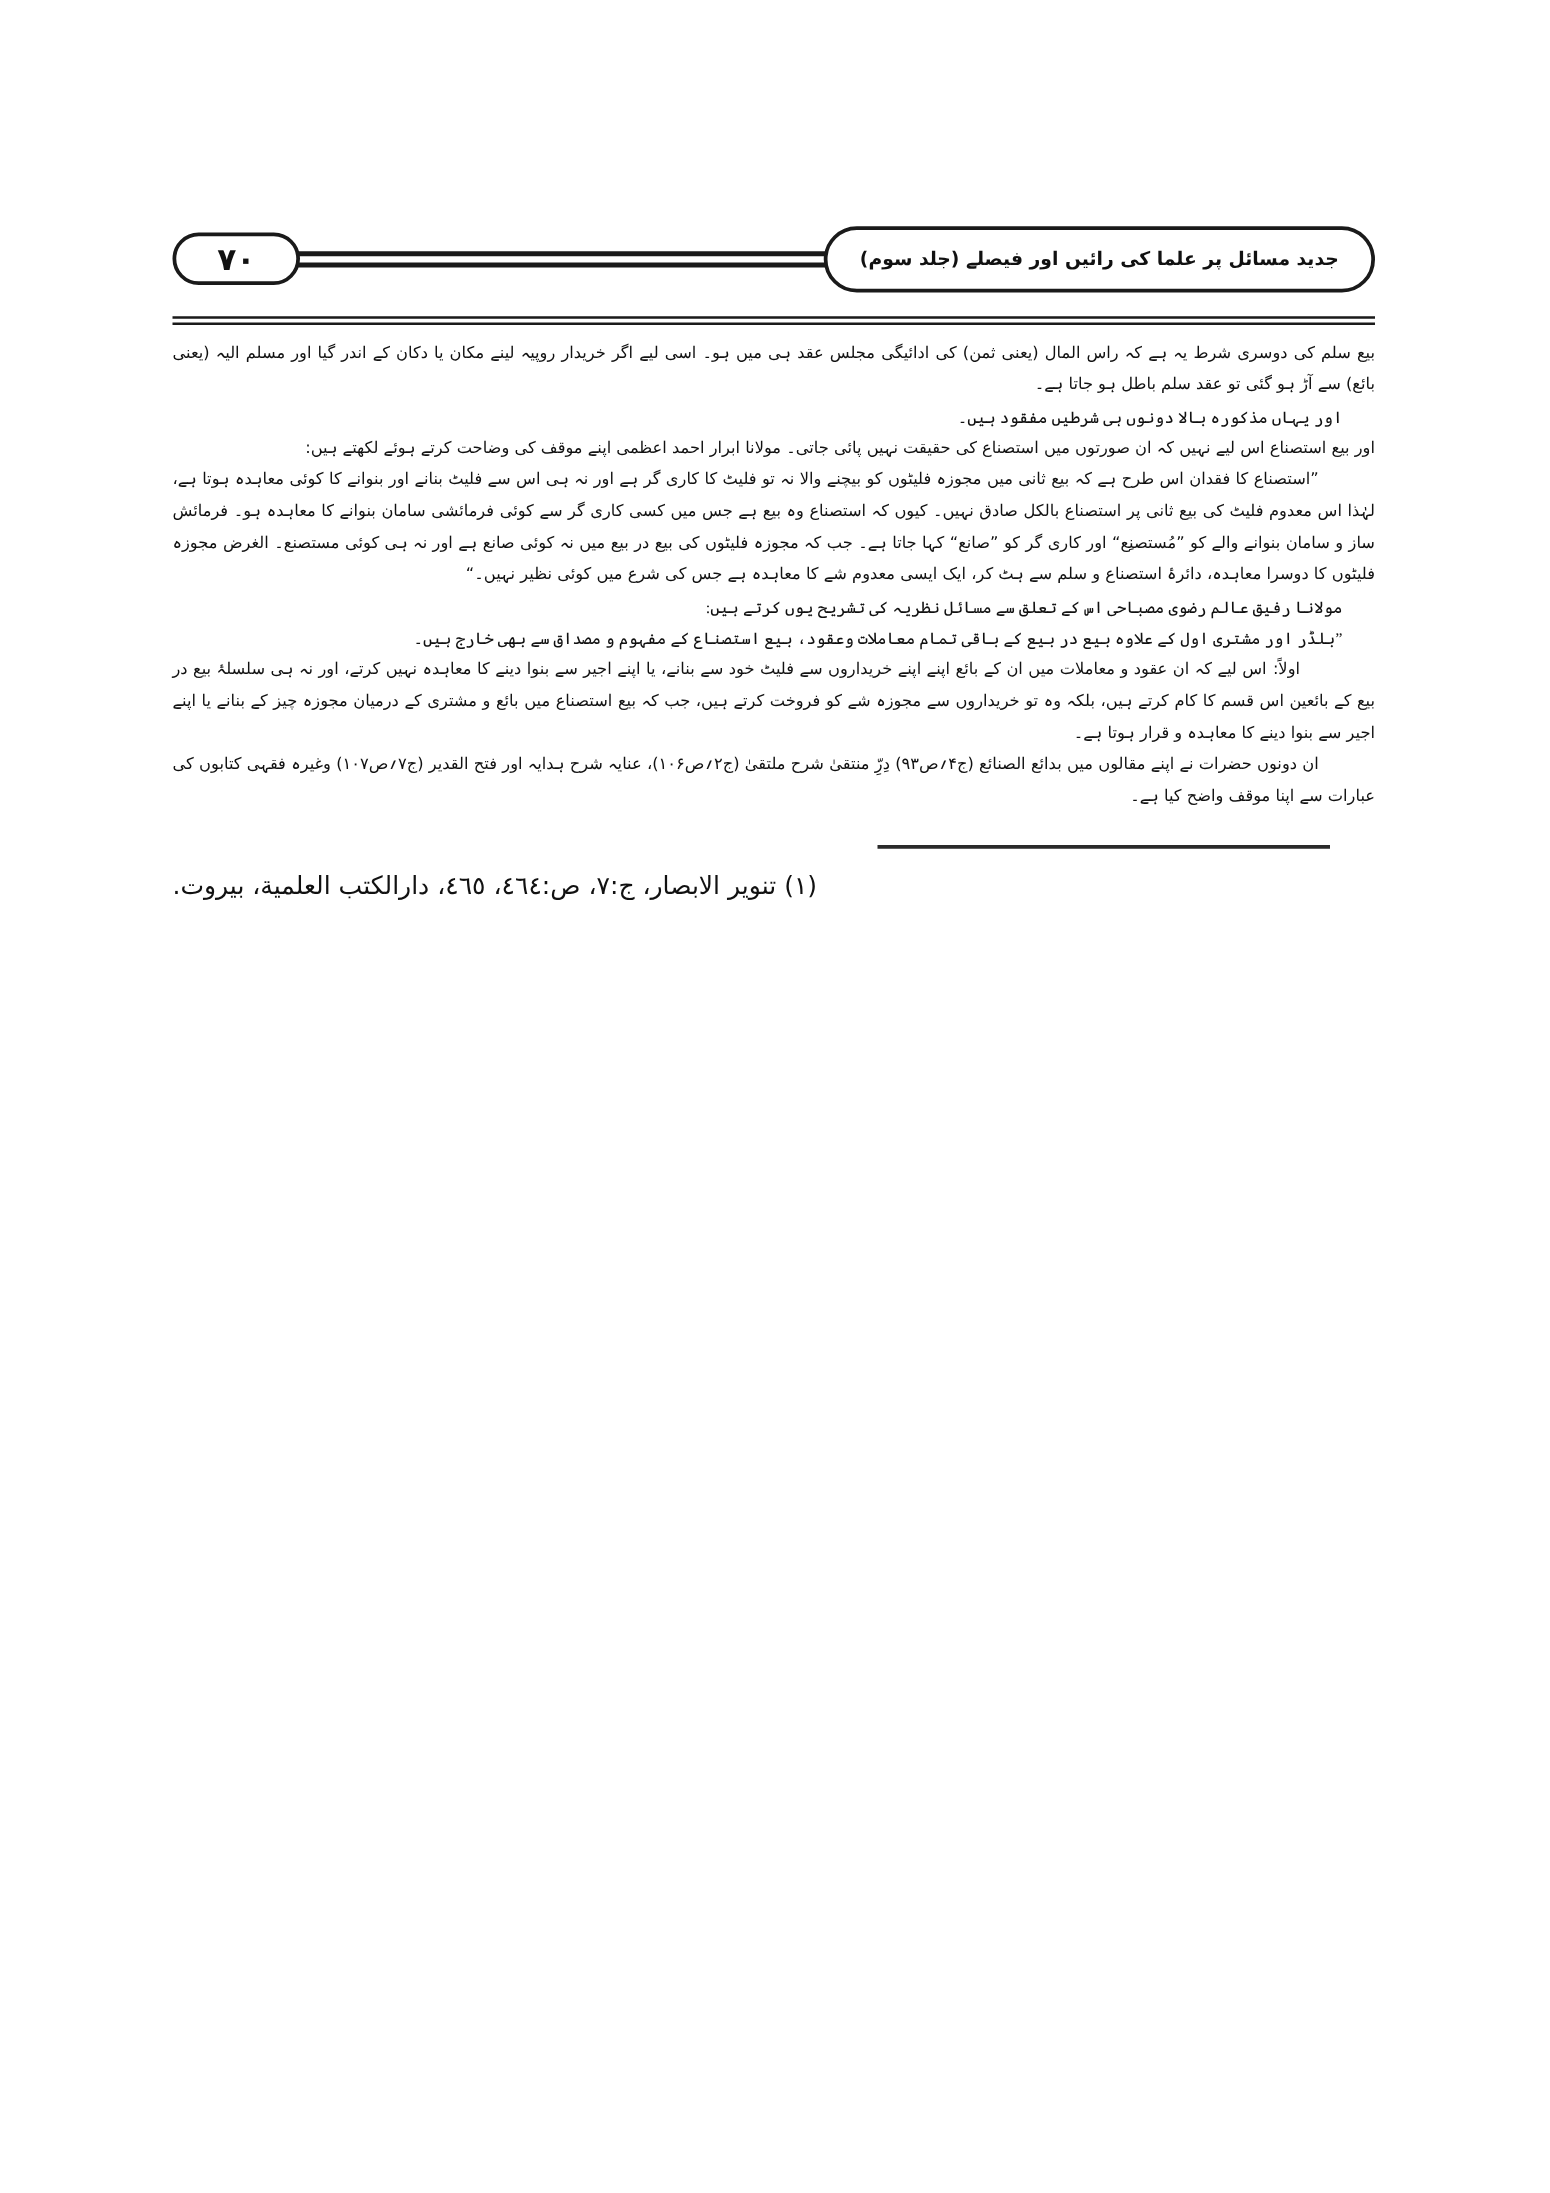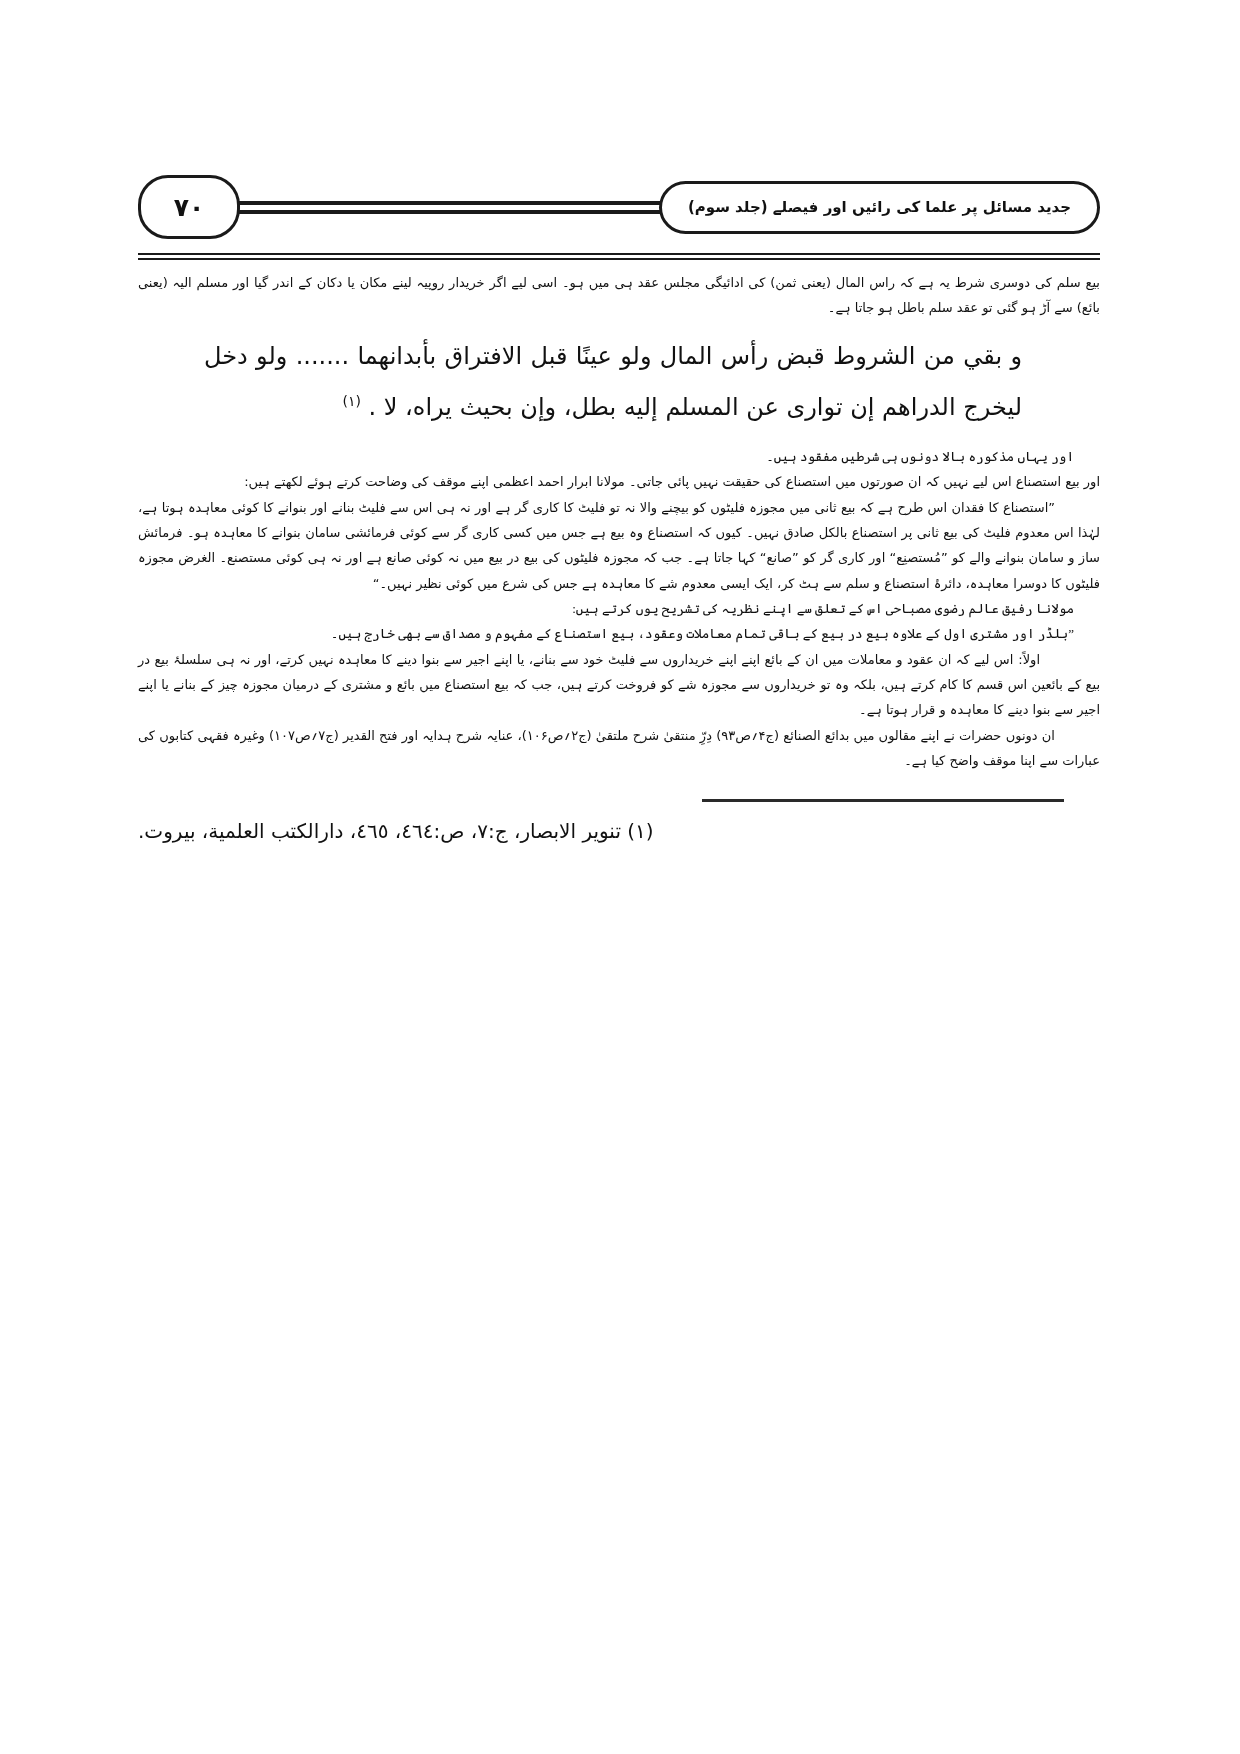--- a/index.html
+++ b/index.html
@@ -34,21 +34,21 @@
   }
   .pill-title{
     height:53px;
     border-radius:36px;
     padding:0 26px;
     font-size:15px;
     font-weight:bold;
     white-space:nowrap;
   }
   .pill-num{
-    height:64px;min-width:102px;
+    height:42px;min-width:102px;
     border-radius:30px;
     font-size:25px;
     font-weight:bold;
     letter-spacing:2px;
   }
   .header-connector{
     flex:1;
     height:13px;
     border-top:4px solid #1a1a1a;
     border-bottom:4px solid #1a1a1a;
@@ -119,29 +119,28 @@
         <span>۷۰</span>
       </div>
     </div>
     <div class="header-underline"></div>
 
     <div class="body-text">
 
       <p class="para">بیع سلم کی دوسری شرط یہ ہے کہ راس المال (یعنی ثمن) کی ادائیگی مجلس عقد ہی میں ہو۔ اسی لیے اگر خریدار روپیہ لینے مکان یا دکان کے اندر گیا اور مسلم الیہ (یعنی بائع) سے آڑ ہو گئی تو عقد سلم باطل ہو جاتا ہے۔</p>
 
 
-      <p class="arabic-quote"><span>و بقي من الشروط قبض رأس المال ولو عينًا قبل الافتراق بأبدانهما ....... ولو دخل ليخرج الدراهم إن توارى عن المسلم إليه بطل، وإن بحيث يراه، لا .</span> <span class="fn-sup">(١)</span></p>
 
       <p class="para indent-sm">اور یہاں مذکورہ بالا دونوں ہی شرطیں مفقود ہیں۔</p>
 
       <p class="para">اور بیع استصناع اس لیے نہیں کہ ان صورتوں میں استصناع کی حقیقت نہیں پائی جاتی۔ مولانا ابرار احمد اعظمی اپنے موقف کی وضاحت کرتے ہوئے لکھتے ہیں:</p>
 
       <p class="para indent-md">”استصناع کا فقدان اس طرح ہے کہ بیع ثانی میں مجوزہ فلیٹوں کو بیچنے والا نہ تو فلیٹ کا کاری گر ہے اور نہ ہی اس سے فلیٹ بنانے اور بنوانے کا کوئی معاہدہ ہوتا ہے، لہٰذا اس معدوم فلیٹ کی بیع ثانی پر استصناع بالکل صادق نہیں۔ کیوں کہ استصناع وہ بیع ہے جس میں کسی کاری گر سے کوئی فرمائشی سامان بنوانے کا معاہدہ ہو۔ فرمائش ساز و سامان بنوانے والے کو ”مُستصنِع“ اور کاری گر کو ”صانع“ کہا جاتا ہے۔ جب کہ مجوزہ فلیٹوں کی بیع در بیع میں نہ کوئی صانع ہے اور نہ ہی کوئی مستصنع۔ الغرض مجوزہ فلیٹوں کا دوسرا معاہدہ، دائرۂ استصناع و سلم سے ہٹ کر، ایک ایسی معدوم شے کا معاہدہ ہے جس کی شرع میں کوئی نظیر نہیں۔“</p>
 
-      <p class="para indent-sm">مولانا رفیق عالم رضوی مصباحی اس کے تعلق سے اپنے نظریہ کی تشریح یوں کرتے ہیں:</p>
+      <p class="para indent-sm">مولانا رفیق عالم رضوی مصباحی اس کے تعلق سے مسائل نظریہ کی تشریح یوں کرتے ہیں:</p>
 
       <p class="para indent-sm">”بلڈر اور مشتری اول کے علاوہ بیع در بیع کے باقی تمام معاملات وعقود، بیع استصناع کے مفہوم و مصداق سے بھی خارج ہیں۔</p>
 
       <p class="para indent-lg"><span class="lead-bold">اولاً:</span><span>اس لیے کہ ان عقود و معاملات میں ان کے بائع اپنے اپنے خریداروں سے فلیٹ خود سے بنانے، یا اپنے اجیر سے بنوا دینے کا معاہدہ نہیں کرتے، اور نہ ہی سلسلۂ بیع در بیع کے بائعین اس قسم کا کام کرتے ہیں، بلکہ وہ تو خریداروں سے مجوزہ شے کو فروخت کرتے ہیں، جب کہ بیع استصناع میں بائع و مشتری کے درمیان مجوزہ چیز کے بنانے یا اپنے اجیر سے بنوا دینے کا معاہدہ و قرار ہوتا ہے۔</span></p>
 
 
       <p class="para indent-md">ان دونوں حضرات نے اپنے مقالوں میں بدائع الصنائع (ج۴؍ص۹۳) دِرِّ منتقیٰ شرح ملتقیٰ (ج۲؍ص۱۰۶)، عنایہ شرح ہدایہ اور فتح القدیر (ج۷؍ص۱۰۷) وغیرہ فقہی کتابوں کی عبارات سے اپنا موقف واضح کیا ہے۔</p>
     </div>
 
     <div class="footnote-divider"></div>

